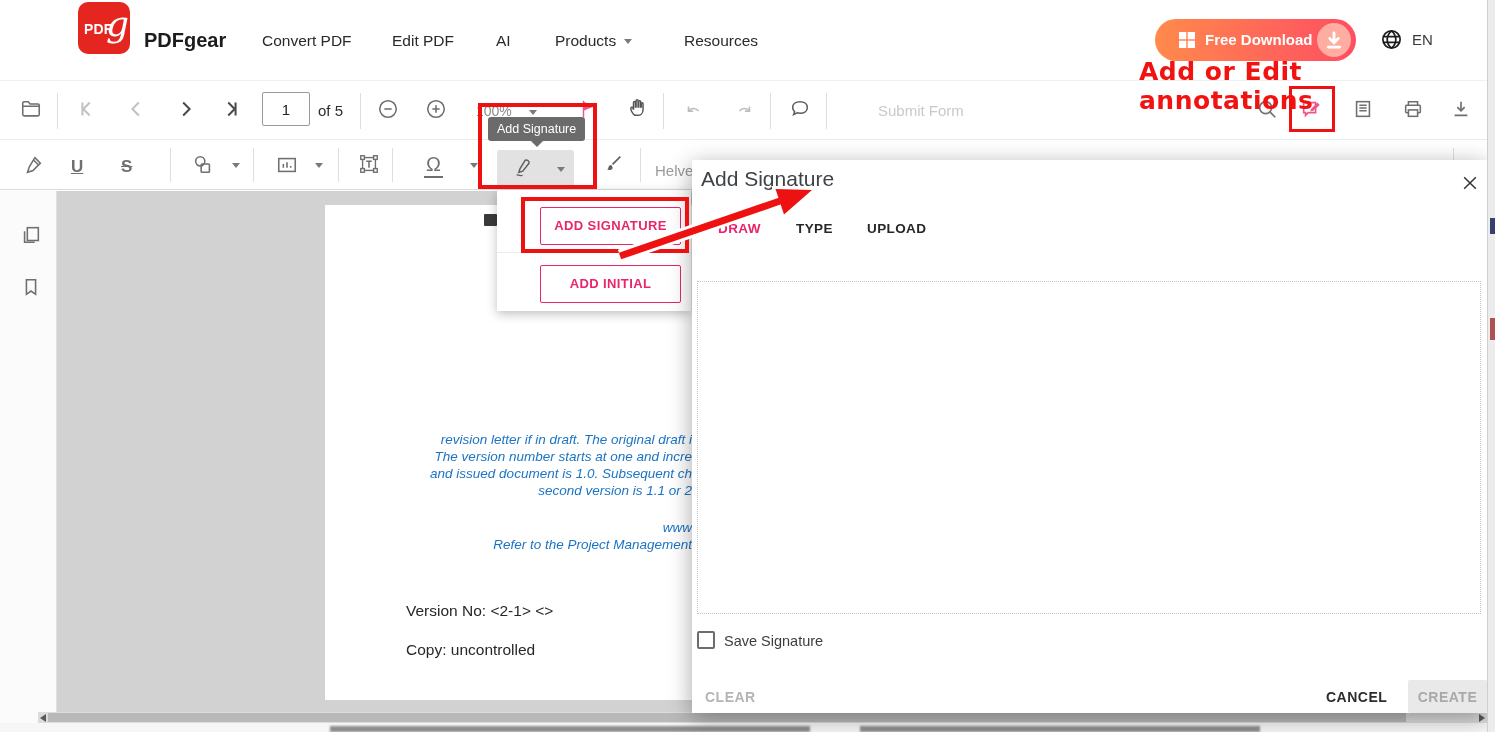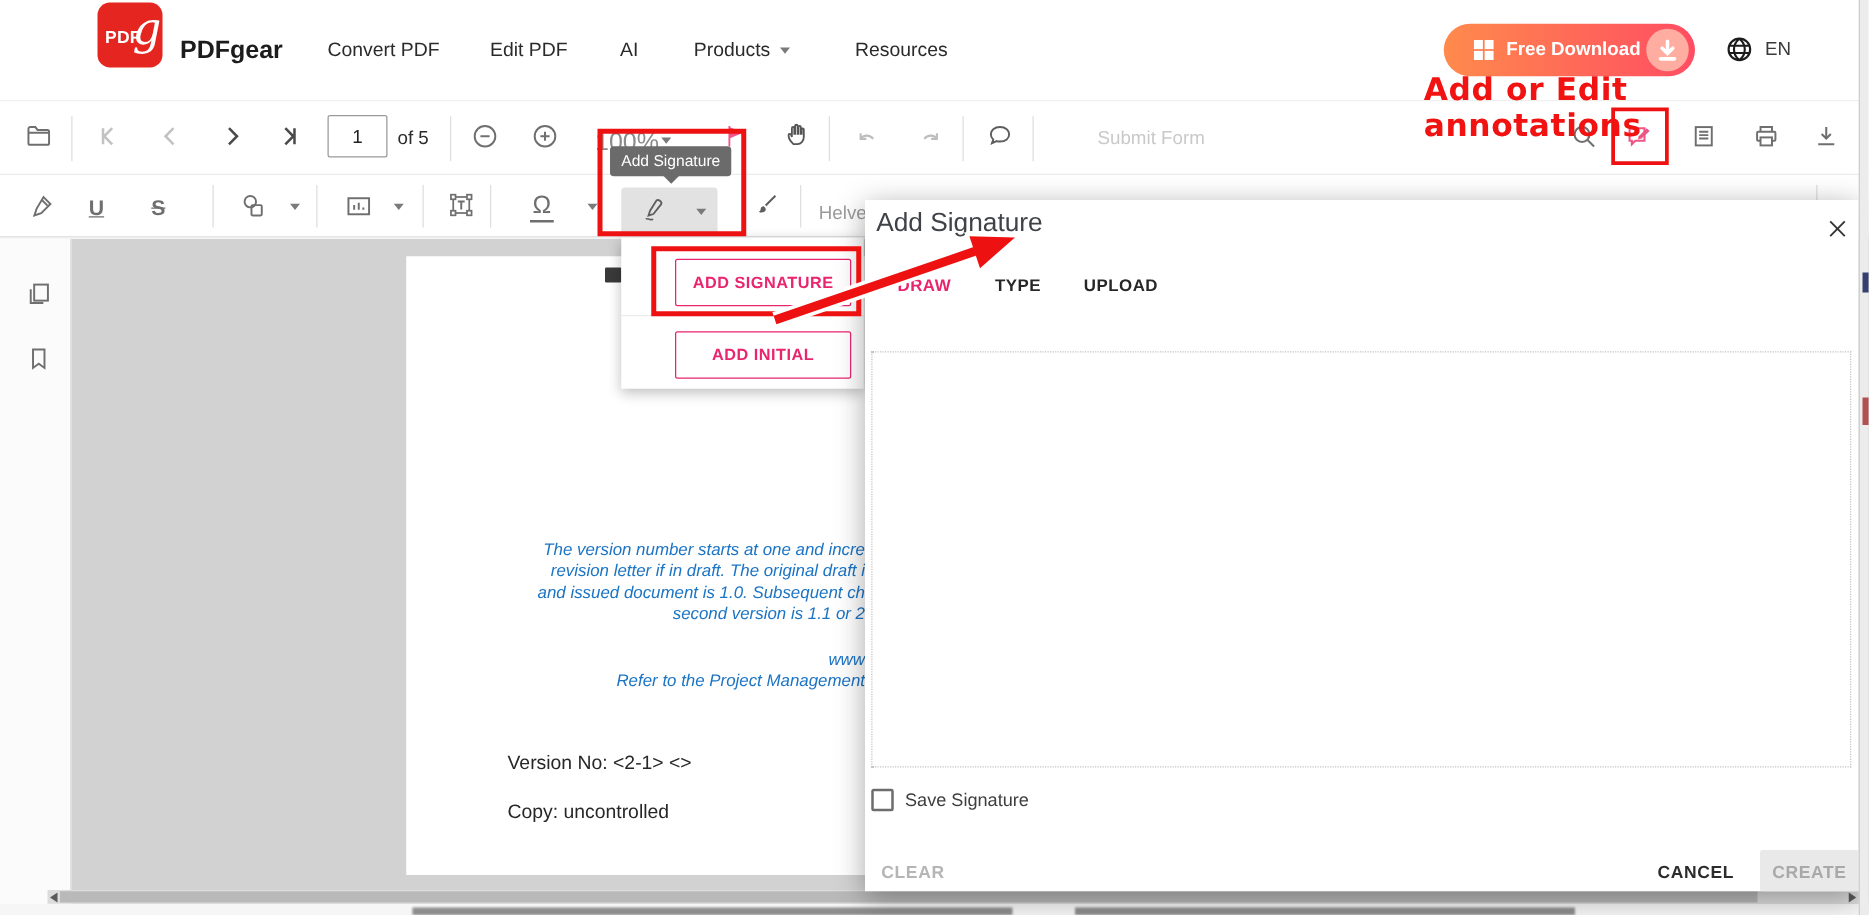--- a/index.html
+++ b/index.html
@@ -32,21 +32,21 @@
   #toolbar1 { position:absolute; left:0; top:80px; width:1495px; height:60px; background:#fff; border-top:1px solid #f0f0f0; border-bottom:1px solid #ececec; z-index:5; }
   #toolbar2 { position:absolute; left:0; top:140px; width:1495px; height:50px; background:#fff; border-bottom:1px solid #dcdcdc; z-index:5; }
   .ic { position:absolute; width:22px; height:22px; color:#6f6f6f; }
   .ic svg { width:100%; height:100%; display:block; }
   .vsep { position:absolute; width:1px; background:#dedede; }
   #toolbar1 .vsep { top:12px; height:36px; }
   #toolbar2 .vsep { top:8px; height:34px; }
   #page-input { position:absolute; left:262px; top:11px; width:48px; height:34px; border:1px solid #9a9a9a; border-radius:2px;
     text-align:center; font-size:15px; color:#222; background:#fff; }
   #page-count { position:absolute; left:318px; top:21px; font-size:15px; color:#2c2c2c; }
-  #zoom-level { position:absolute; left:476px; top:22px; font-size:20px; color:#8b8b8b; }
+  #zoom-level { position:absolute; left:476px; top:22px; font-size:14px; color:#8b8b8b; }
   #zoom-caret { position:absolute; left:521px; top:29px; }
   #submit-form { position:absolute; left:840px; top:21px; font-size:15px; color:#c9c9c9;margin-left:38px; }
   #font-name { position:absolute; left:655px; top:22px; font-size:15px; color:#9b9b9b; }
   .glyph-tool { position:absolute; font-size:17px; font-weight:700; color:#6f6f6f; }
   #tool-underline { left:71px; top:17px; text-decoration:underline; }
   #tool-strike { left:121px; top:17px; text-decoration:line-through; }
   #tool-stamp { left:424px; top:13px; font-size:20px; font-weight:400; border-bottom:2px solid #6f6f6f; padding:0 2px 0 2px; }
   #sig-tool-btn { position:absolute; left:497px; top:10px; width:77px; height:38px; background:#e2e2e2; border-radius:3px; cursor:pointer; }
 
   
@@ -338,22 +338,22 @@
       <span class="ic" style="left:20px;top:85px">
         <svg viewBox="0 0 24 24" fill="none" stroke="currentColor" stroke-width="1.7">
             <path d="M7 4h10v16l-5-3.6L7 20z"></path>
           </svg>
       </span>
     </div>
 
     <div id="pdf-page">
       <div id="page-frag"></div>
       <div class="doc-blue" id="blue-p1">
+        <div>revision letter if in draft. The original draft i</div>
         <div>The version number starts at one and incre</div>
-        <div>revision letter if in draft. The original draft i</div>
         <div>and issued document is 1.0. Subsequent ch</div>
         <div>second version is 1.1 or 2</div>
       </div>
       <div class="doc-blue" id="blue-p2">
         <div>www</div>
         <div>Refer to the Project Management</div>
       </div>
       <div class="doc-black" id="version-line">Version No:  &lt;2-1&gt; &lt;&gt;</div>
       <div class="doc-black" id="copy-line">Copy: uncontrolled</div>
     </div>

